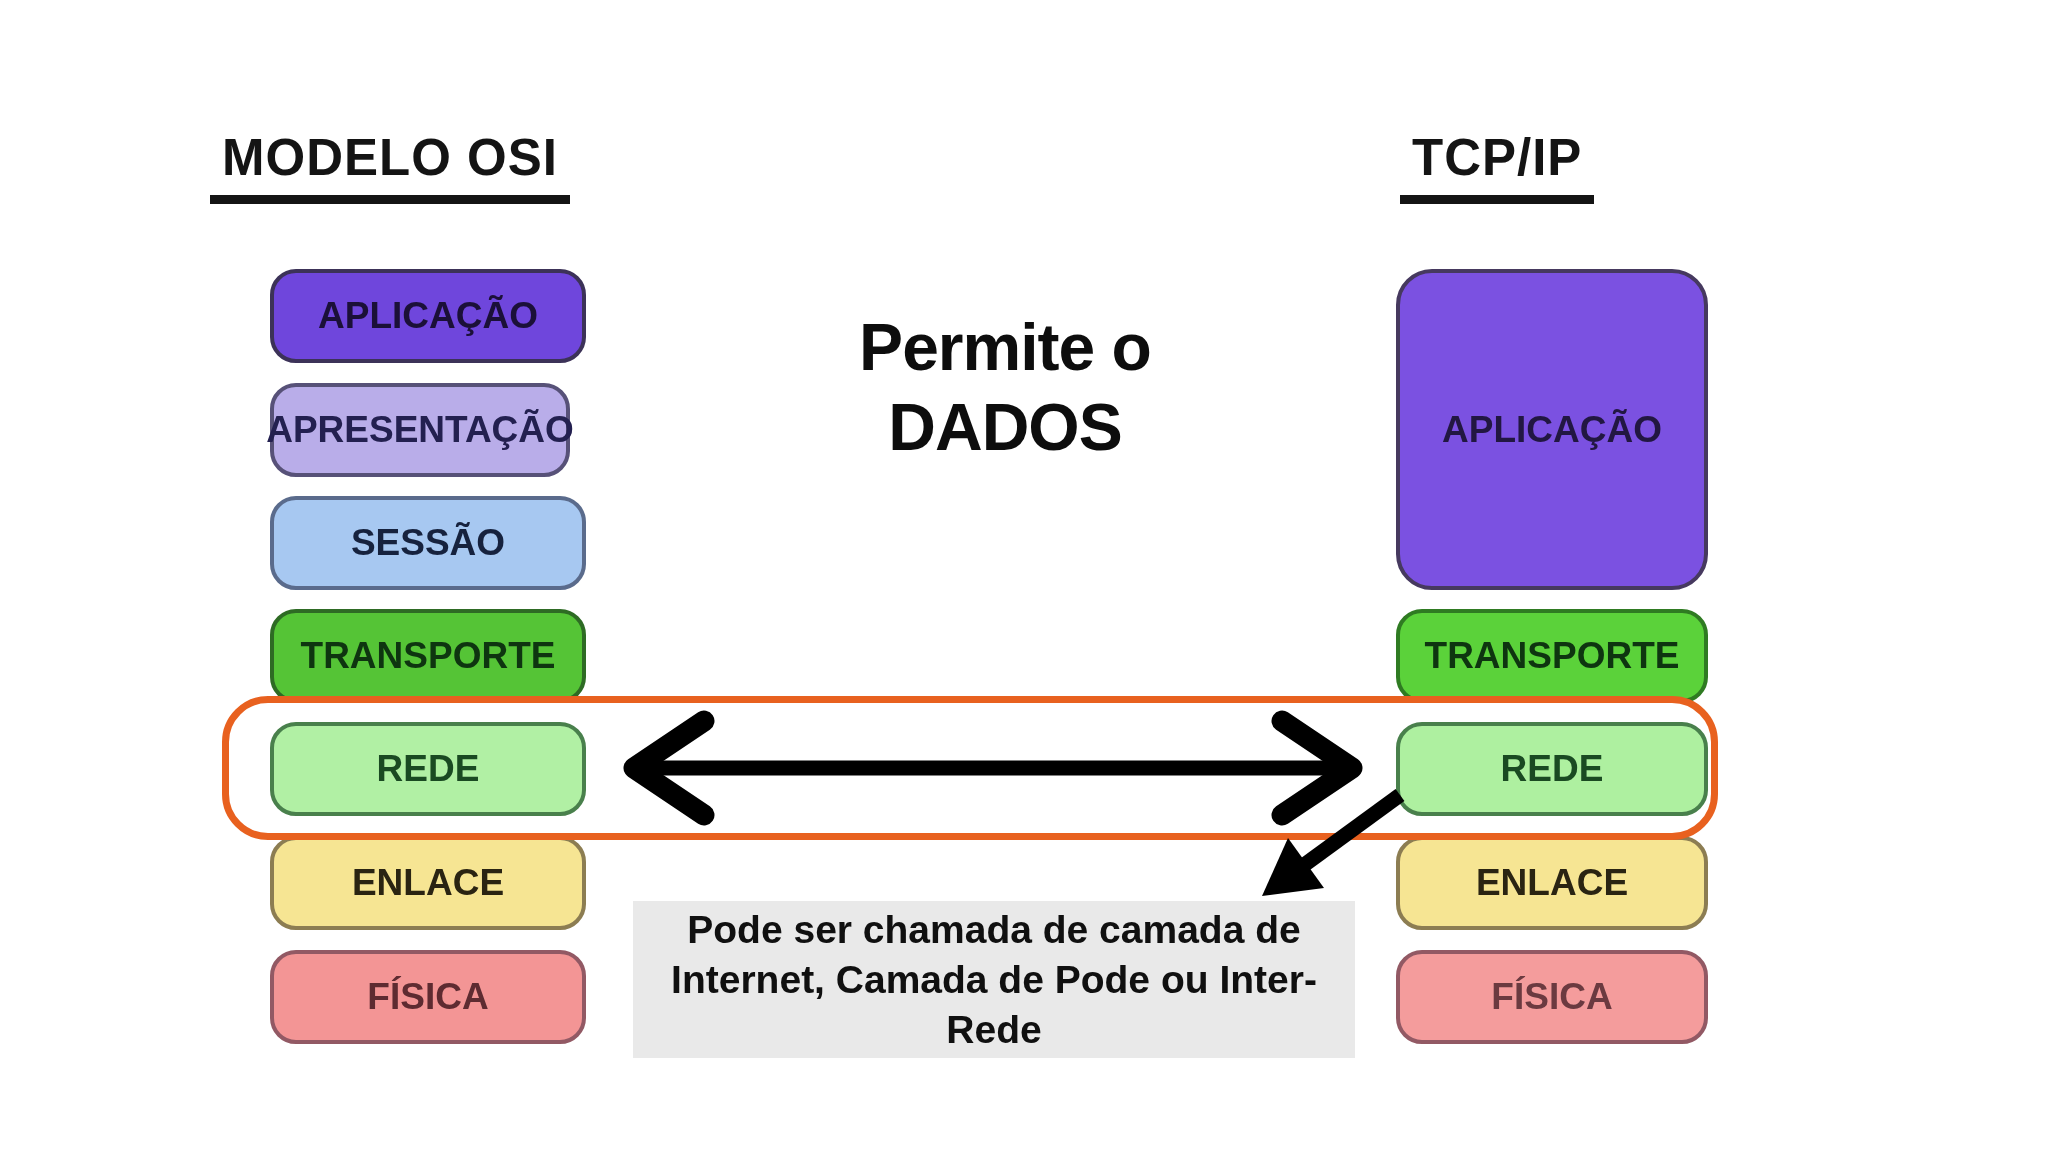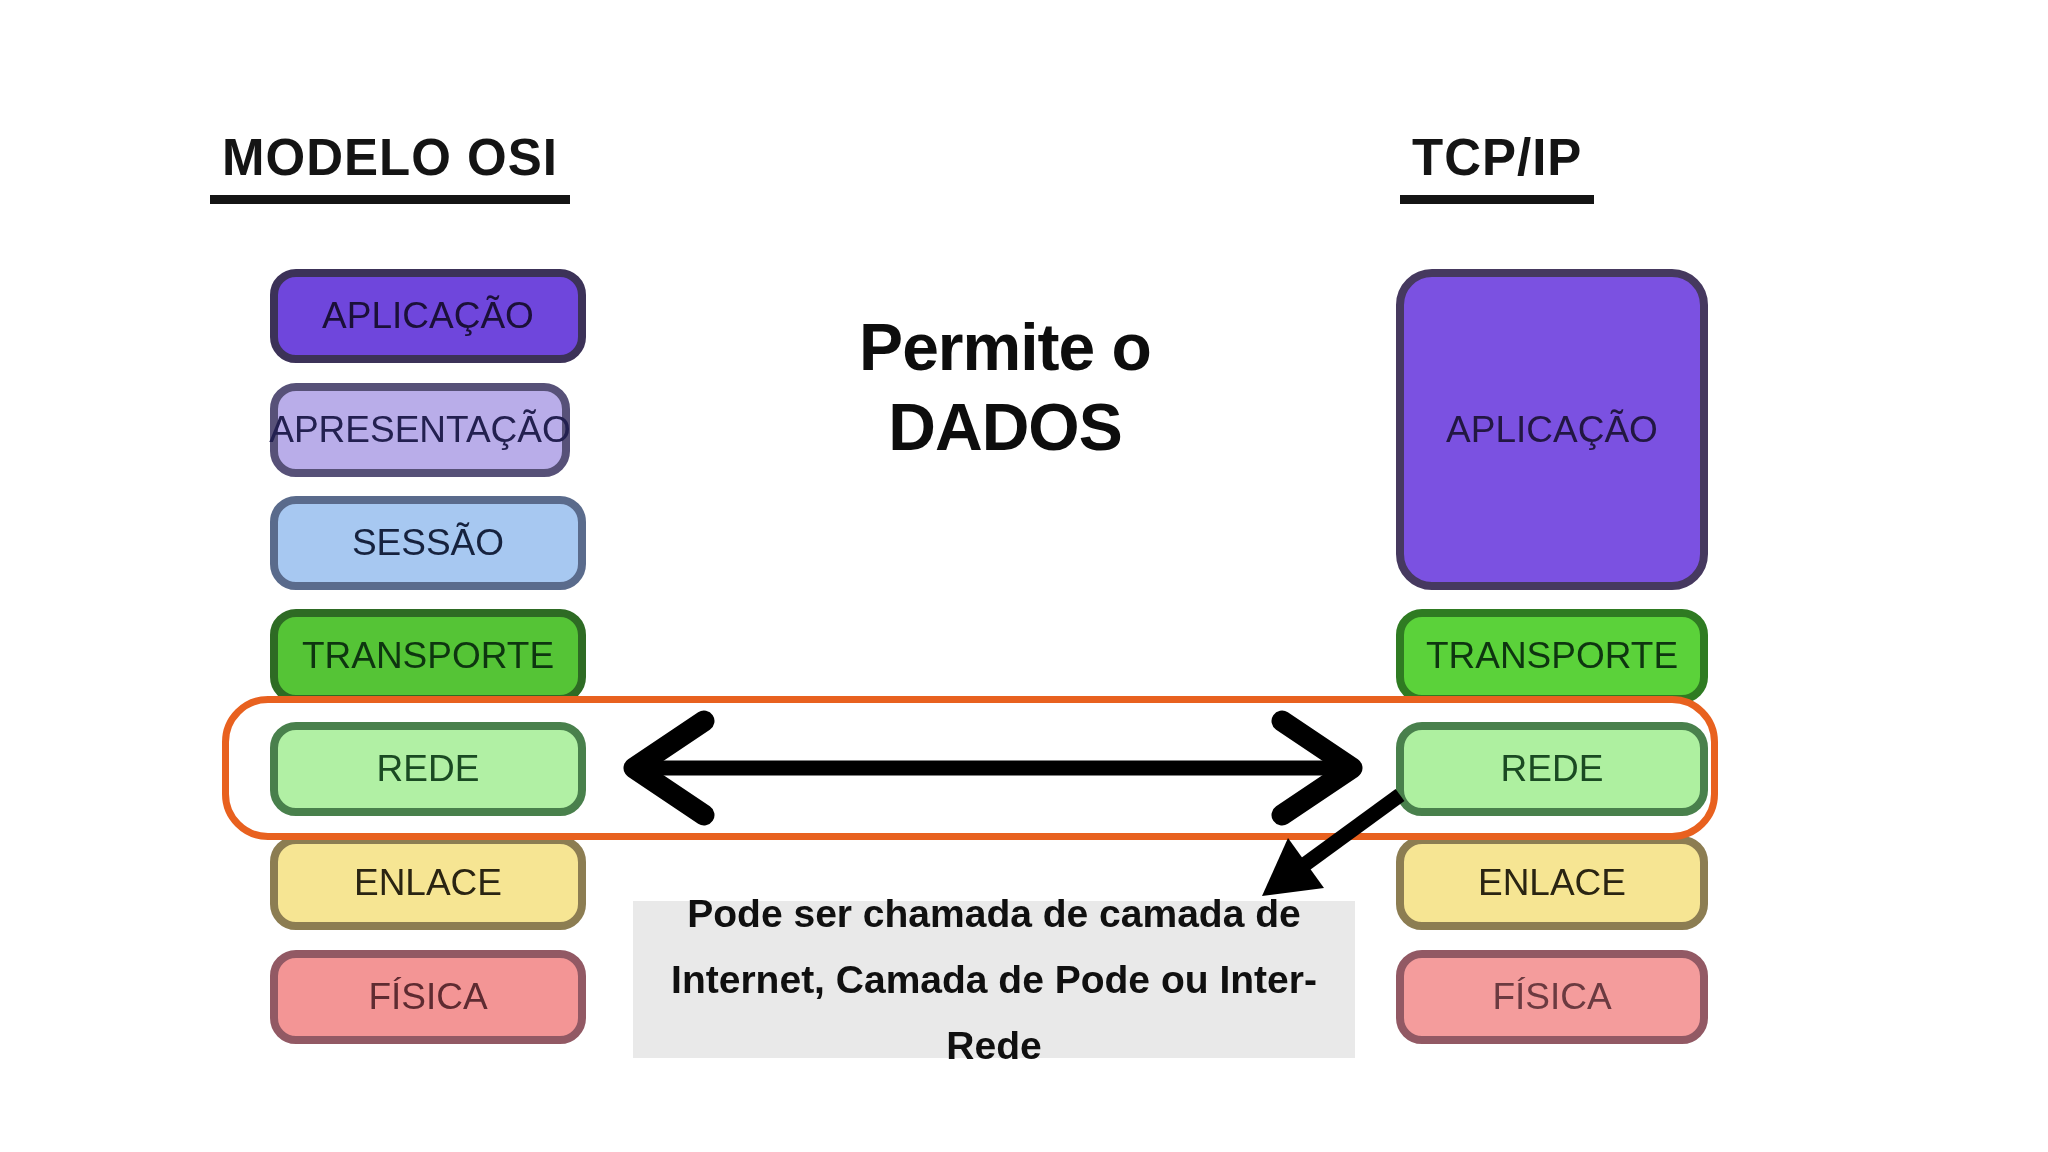--- a/index.html
+++ b/index.html
@@ -21,24 +21,24 @@
   .title .u{
     display:inline-block;
     border-bottom:9px solid #141414;
     padding:0 12px 8px 12px;
   }
   .layer{
     position:absolute;
     display:flex;
     align-items:center;
     justify-content:center;
-    border:8px solid #c4b5fd;
+    border:4px solid #c4b5fd;
     border-radius:26px;
     box-sizing:border-box;
-    font-weight:normal;
+    font-weight:bold;
     font-size:37px;
     letter-spacing:0px;
     white-space:nowrap;
   }
   .layer.big{border-radius:36px;}
   .center-note{
     position:absolute;
     left:620px;top:262px;width:770px;
     text-align:center;
     font-weight:bold;
@@ -95,21 +95,21 @@
   <div class="layer" style="left: 1396px; top: 609px; width: 312px; height: 94px; background: rgb(91, 210, 58); border-color: rgb(47, 123, 34); color: rgb(14, 53, 16);">TRANSPORTE</div>
   <div class="layer" style="left: 1396px; top: 722px; width: 312px; height: 94px; background: rgb(174, 240, 160); border-color: rgb(73, 128, 76); color: rgb(26, 74, 34);">REDE</div>
   <div class="layer" style="left: 1396px; top: 836px; width: 312px; height: 94px; background: rgb(246, 229, 147); border-color: rgb(140, 125, 82); color: rgb(42, 36, 18);">ENLACE</div>
   <div class="layer" style="left: 1396px; top: 950px; width: 312px; height: 94px; background: rgb(244, 156, 156); border-color: rgb(146, 89, 100); color: rgb(107, 58, 64);">FÍSICA</div>
 
   <div class="center-note">
     <div>Permite o</div>
     <div>DADOS</div>
   </div>
 
-  <div class="gray-note" style="background: rgb(233, 233, 233); gap: 16px;">
+  <div class="gray-note" style="background: rgb(233, 233, 233);">
     <div>Pode ser chamada de camada de</div>
     <div>Internet, Camada de Pode ou Inter-</div>
     <div>Rede</div>
   </div>
 
   <div class="outline" style="border-color: rgb(232, 97, 31);"></div>
 
   <svg class="arrows" width="2048" height="1152" viewBox="0 0 2048 1152">
 
     <g>

